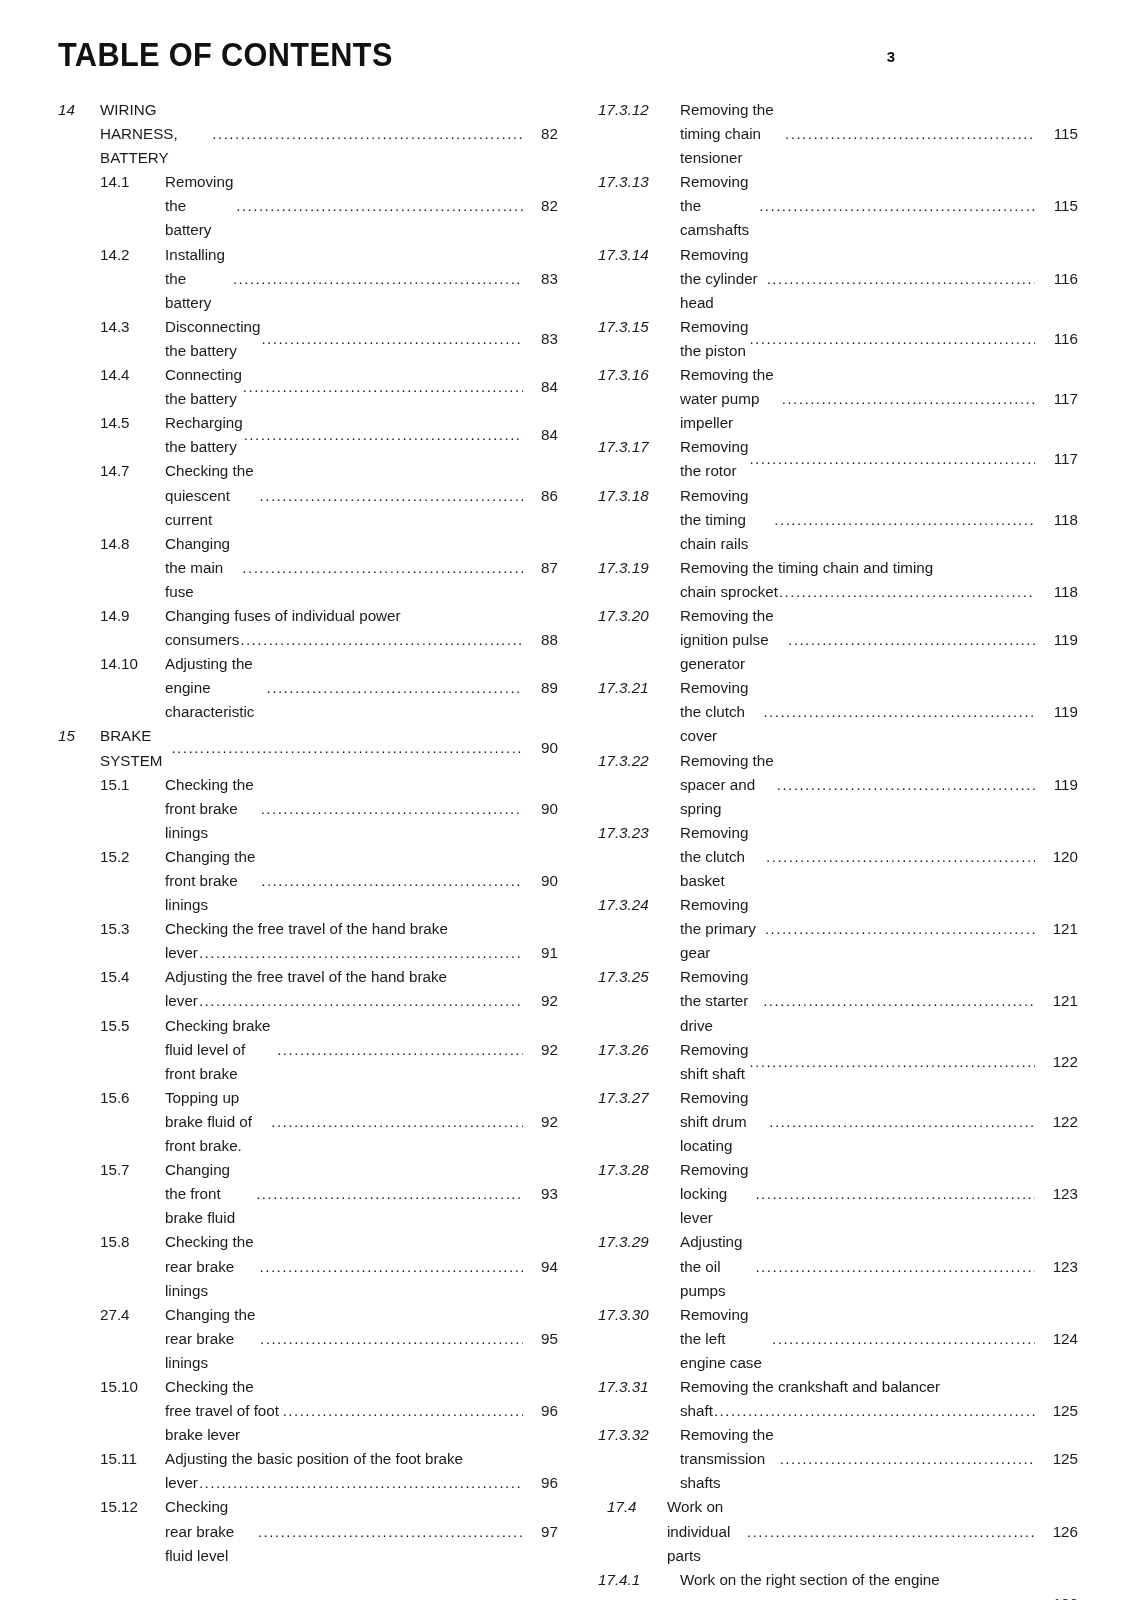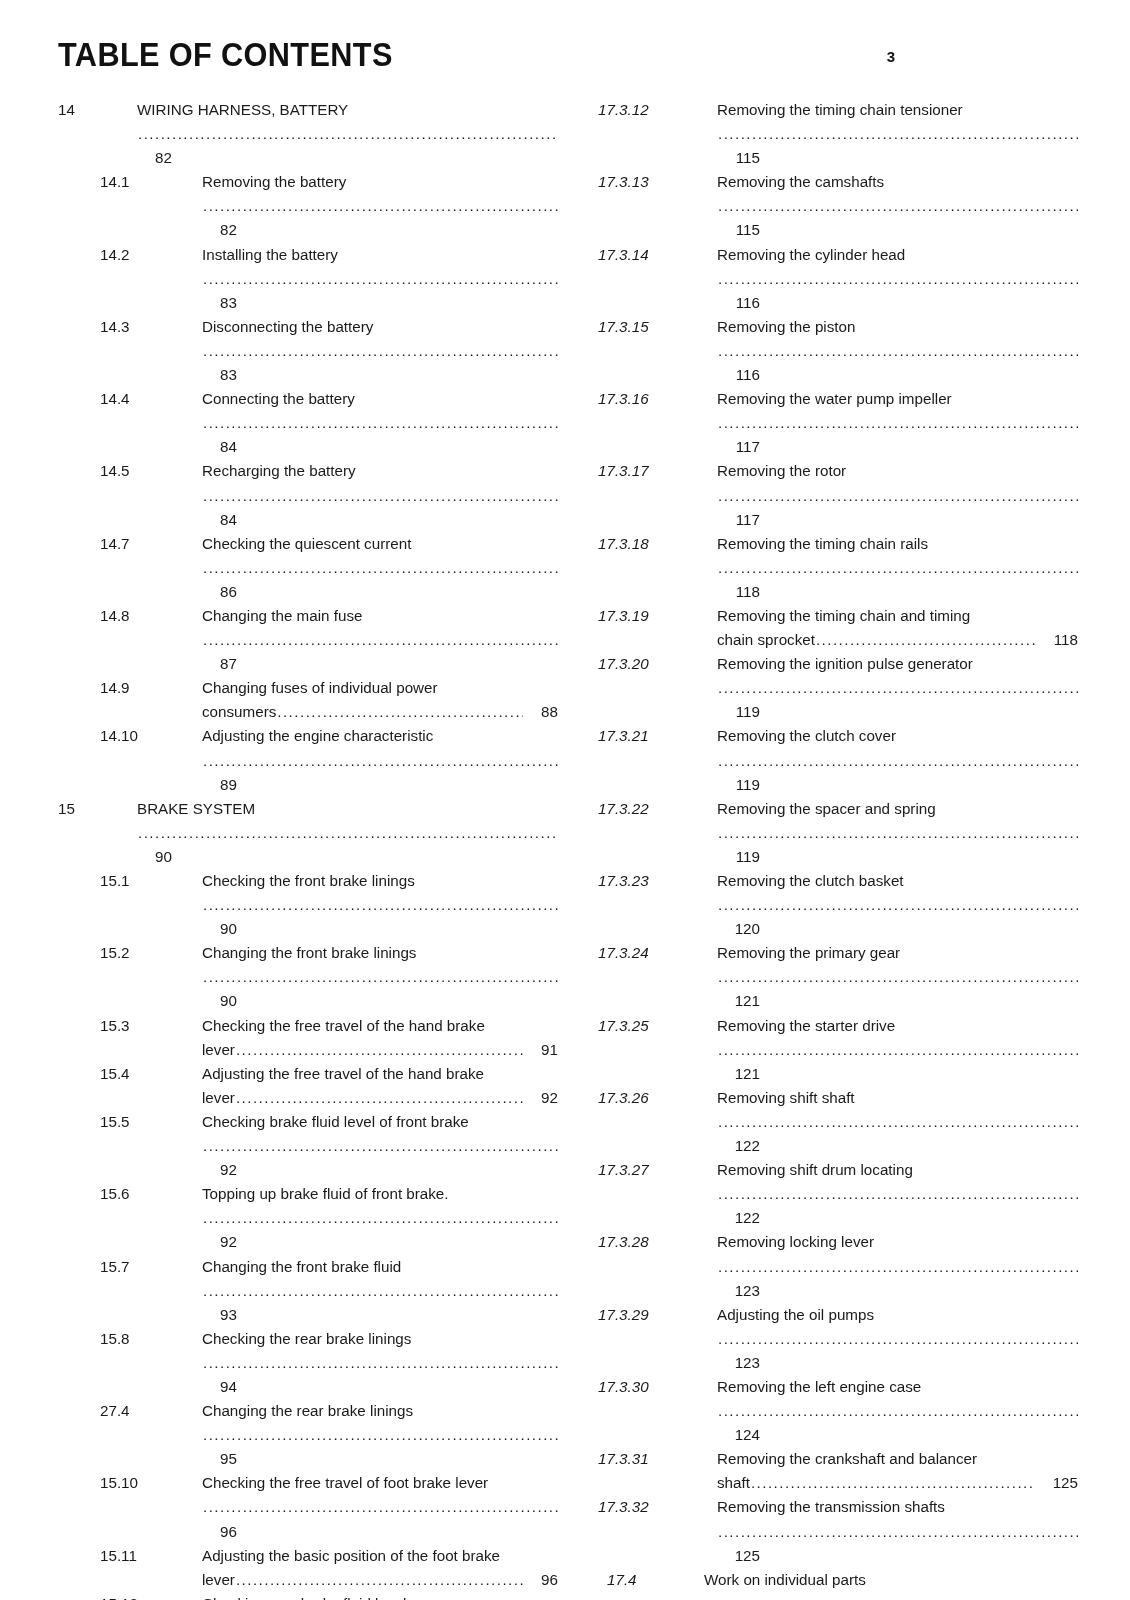--- a/index.html
+++ b/index.html
@@ -71,25 +71,24 @@
     color: #1a1a1a;
     white-space: nowrap;
   }
   .num {
     flex: 0 0 auto;
     text-align: left;
   }
   .body {
     flex: 1 1 auto;
     display: flex;
-    flex-direction: column;
-    align-items: flex-start;
+    flex-direction: row;
+    align-items: center;
     min-width: 0;
     overflow: hidden;
-    margin-left: 37px;
   }
   .txt {
     flex: 0 1 auto;
     white-space: normal;
     word-break: normal;
   }
   .leader {
     flex: 1 1 auto;
     overflow: hidden;
     white-space: nowrap;
@@ -114,21 +113,21 @@
   }
   .entry.wrap .wrapline1 { display: block; }
   .entry.wrap .wrapline2 {
     display: flex;
     flex-direction: row;
     align-items: baseline;
   }
   .entry.wrap .wrapline2 .txt { flex: 0 0 auto; }
 
   
-  .column.left .entry.lvl1 .num { width: 42px; }
+  .column.left .entry.lvl1 .num { width: 42px; font-style: italic; }
   .column.left .entry.lvl1 .pg  { width: 30px; }
   .column.left .entry.lvl2 { padding-left: 42px; }
   .column.left .entry.lvl2 .num { width: 65px; }
   .column.left .entry.lvl2 .pg  { width: 30px; }
 
   
   .column.right .entry .num { width: 82px; font-style: italic; }
   .column.right .entry .pg  { width: 38px; }
   .column.right .entry.lvl2r .num { width: 60px; margin-left: 9px; }
   .column.right .entry.lvl2r { padding-left: 0; }

